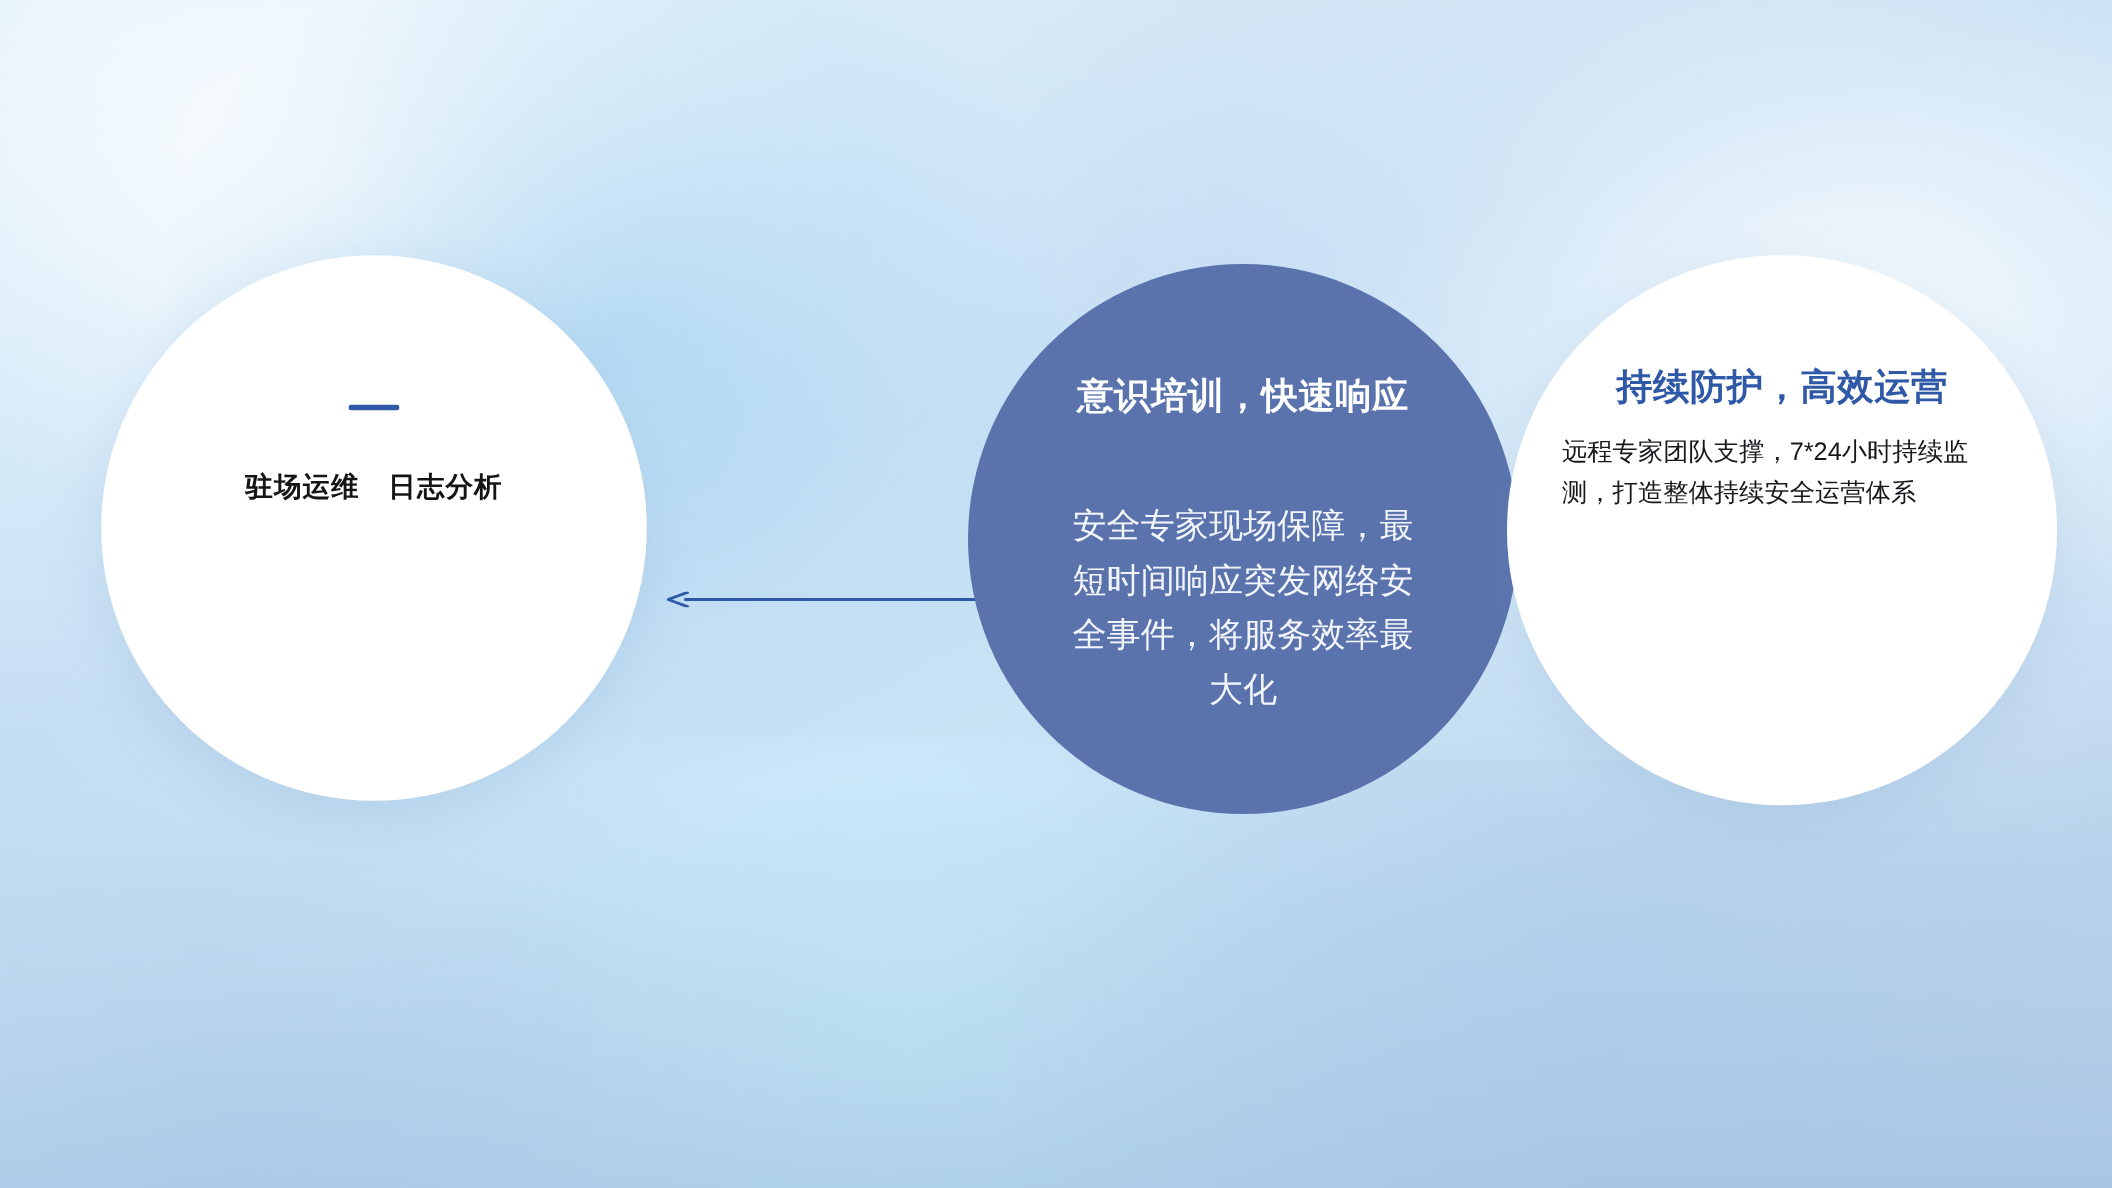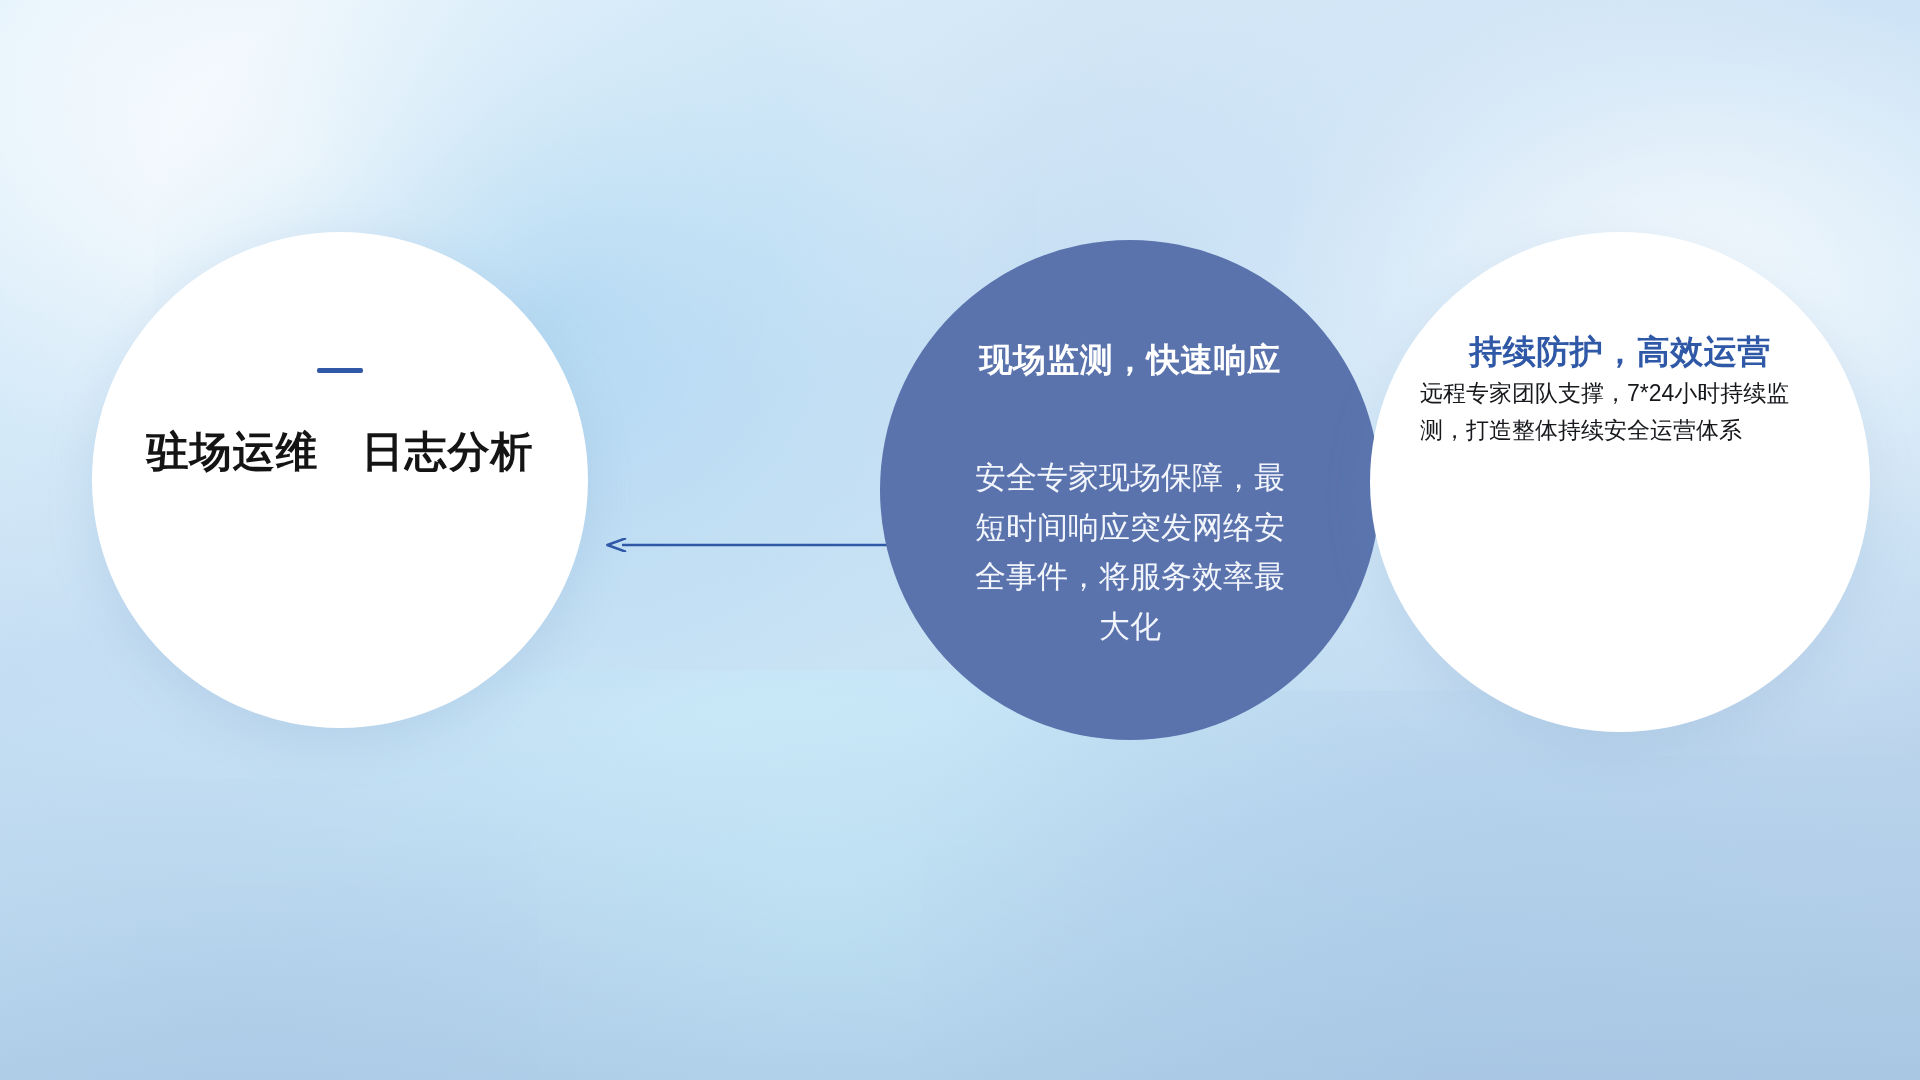--- a/index.html
+++ b/index.html
@@ -59,21 +59,21 @@
     box-shadow:0 16px 48px rgba(108,146,186,.18);
     display:flex; flex-direction:column; align-items:center;
     padding-top:136px;
   }
   .dash{
     width:46px; height:5px; background:#2f58a7; border-radius:2px;
     margin-bottom:58px;
   }
   .left-lines{ text-align:center; }
   .left-line{
-    font-size:42px; font-weight:700; color:#141414;
+    font-size:25px; font-weight:700; color:#141414;
     letter-spacing:1px; line-height:1.0; margin-bottom:40px;
     white-space:pre;
   }
   .left-line:last-child{ margin-bottom:0; }
 
   #circle-mid{
     left:880px; top:240px; width:500px; height:500px;
     background:#5a73ad;
     z-index:2;
     display:flex; flex-direction:column; align-items:center;
@@ -87,20 +87,21 @@
     margin-top:70px; width:330px; text-align:center;
     font-size:31px; line-height:1.60; color:#f2f5fb; font-weight:400;
   }
 
   #circle-right{
     left:1370px; top:232px; width:500px; height:500px;
     background:#ffffff; z-index:3;
     box-shadow:0 16px 48px rgba(108,146,186,.16);
     display:flex; flex-direction:column; align-items:center;
     padding-top:98px;
+    gap:17px;
   }
   .right-title{
     font-size:33px; font-weight:700; color:#2f58a7;
     letter-spacing:.5px; white-space:nowrap;
   }
   .right-body{
     width:400px; text-align:left;
     font-size:23px; line-height:1.60; color:#16181c; font-weight:400;
   }
 
@@ -132,20 +133,20 @@
 </div>
 
 <div id="arrow">
   <svg width="286" height="14" viewBox="0 0 286 14" xmlns="http://www.w3.org/2000/svg">
     <line x1="16" y1="7" x2="286" y2="7" stroke="#2f58a7" stroke-width="2.6"></line>
     <polyline points="19,0.6 1.4,7 19,13.4" fill="none" stroke="#2f58a7" stroke-width="2.6" stroke-linecap="round" stroke-linejoin="round"></polyline>
   </svg>
 </div>
 
 <div class="circle" id="circle-mid">
-  <div class="mid-title">现场监测，快速响应</div>
+  <div class="mid-title">意识培训，快速响应</div>
   <div class="mid-body">安全专家现场保障，最短时间响应突发网络安全事件，将服务效率最大化</div>
 </div>
 
 <div class="circle" id="circle-right">
   <div class="right-title">持续防护，高效运营</div>
   <div class="right-body">远程专家团队支撑，7*24小时持续监测，打造整体持续安全运营体系</div>
 </div>
 
 </body></html>

